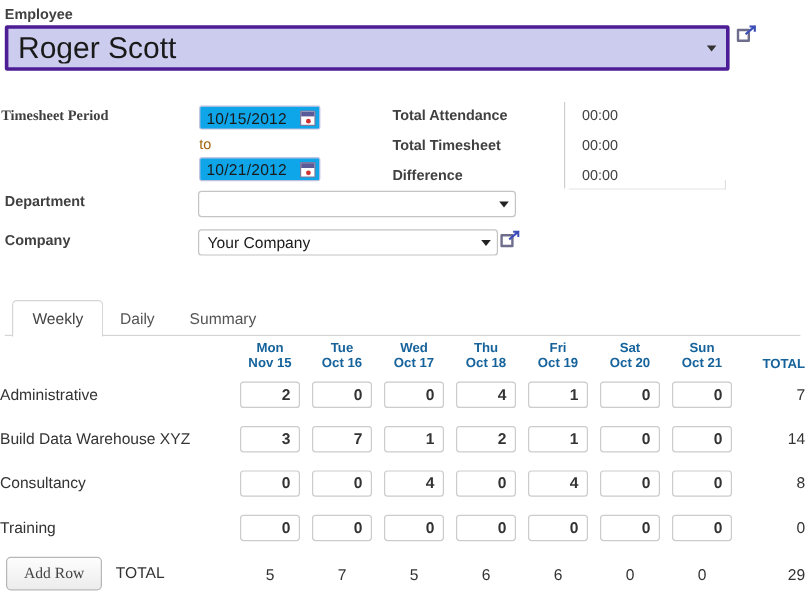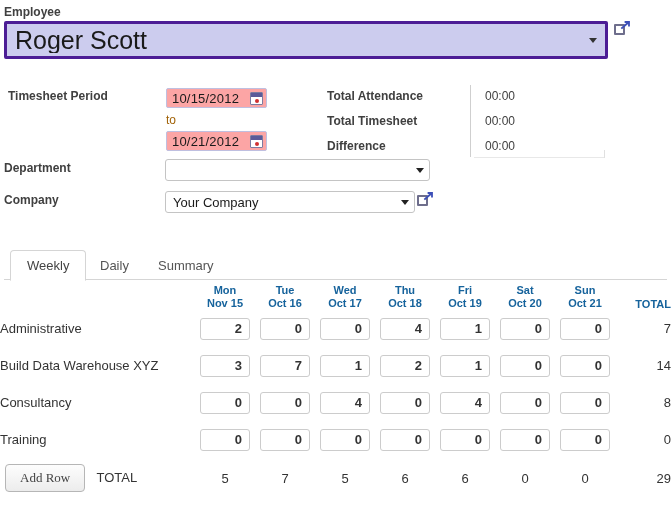--- a/index.html
+++ b/index.html
@@ -69,28 +69,28 @@
   }
   .ext-link .arrow {
     position: absolute;
     right: -1px; top: -1px;
     width: 10px; height: 10px;
   }
   .ext-link-top { left: 614px; top: 22px; }
   .ext-link-company { left: 417px; top: 193px; }
 
   
-  .timesheet-label  { position: absolute; left: 8px;  top: 89px; }
+  .timesheet-label  { position: absolute; left: 1px;  top: 89px; font-family: Liberation Serif, serif; }
   .department-label { position: absolute; left: 4px;  top: 161px; }
   .company-label    { position: absolute; left: 4px;  top: 193px; }
 
   .date-field {
     position: absolute;
     width: 101px; height: 20px;
-    background: #fca5a5;
+    background: #0ea5e9;
     border: 1px solid #bfbfe0;
     border-radius: 2px;
     display: flex;
     align-items: center;
     padding: 0 3px 0 5px;
   }
   .date-field .dval {
     flex: 1;
     font-size: 13px;
     color: #1a1a1a;

